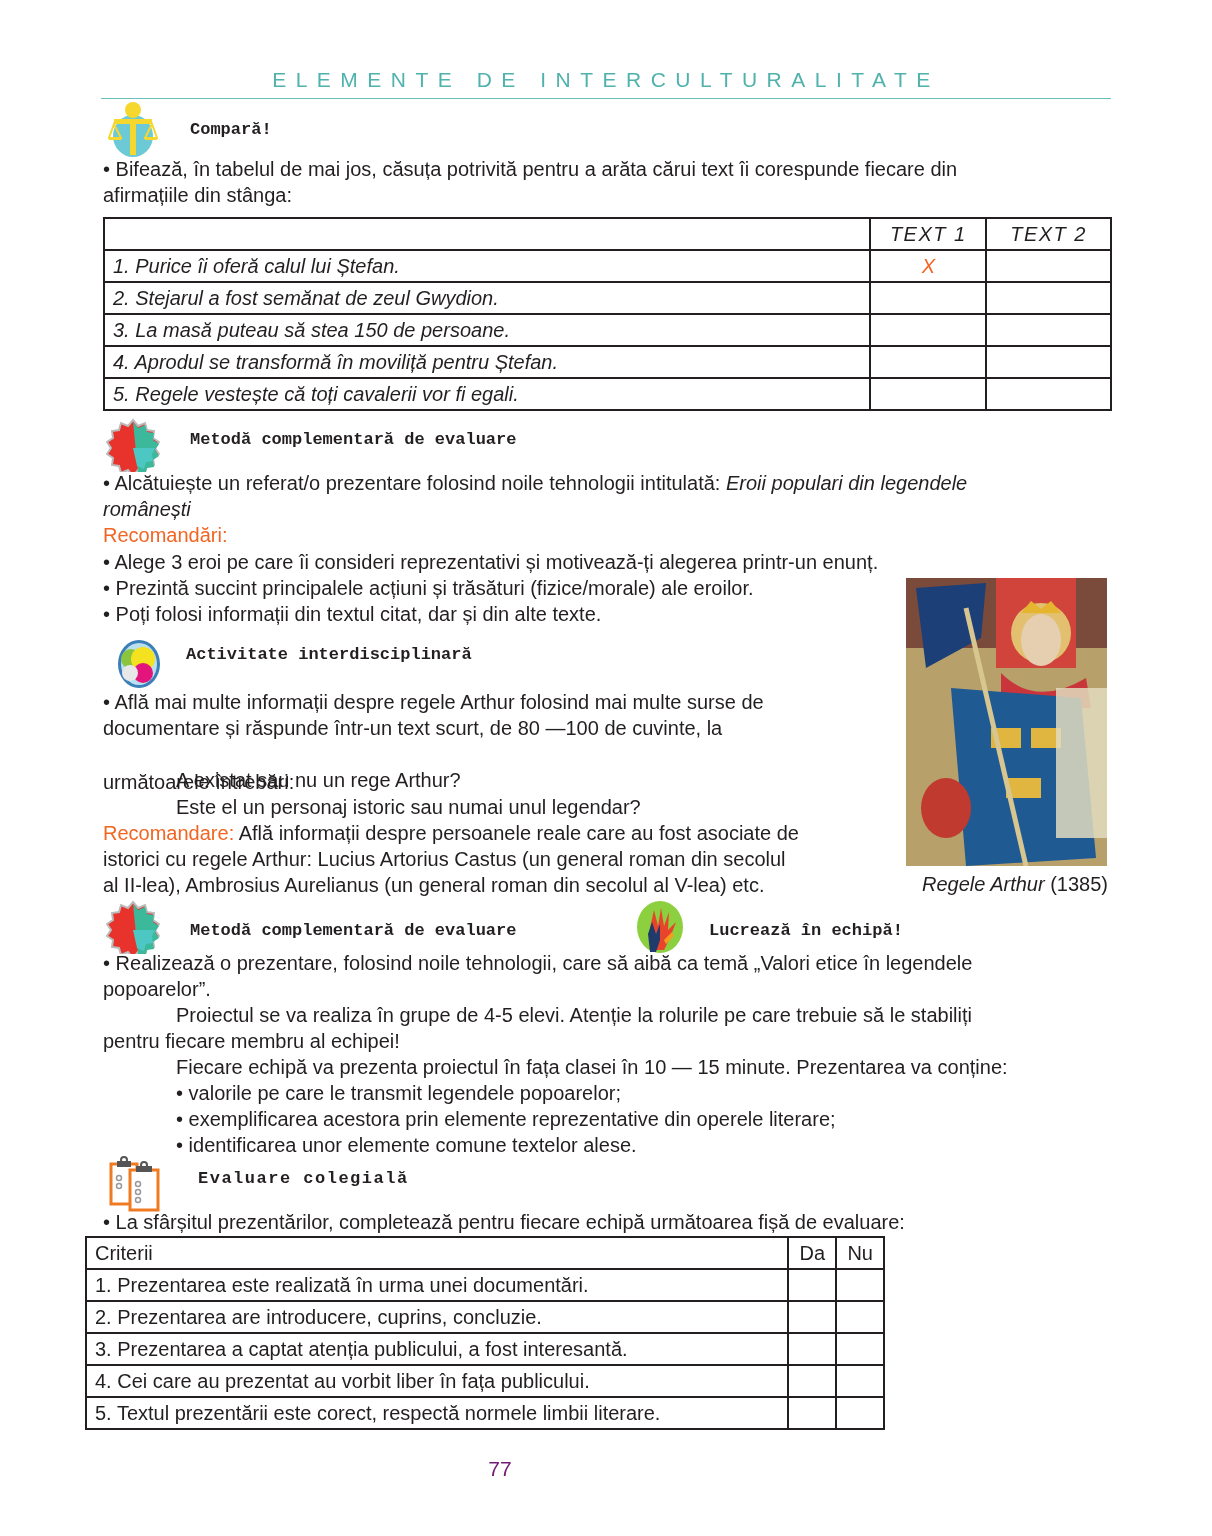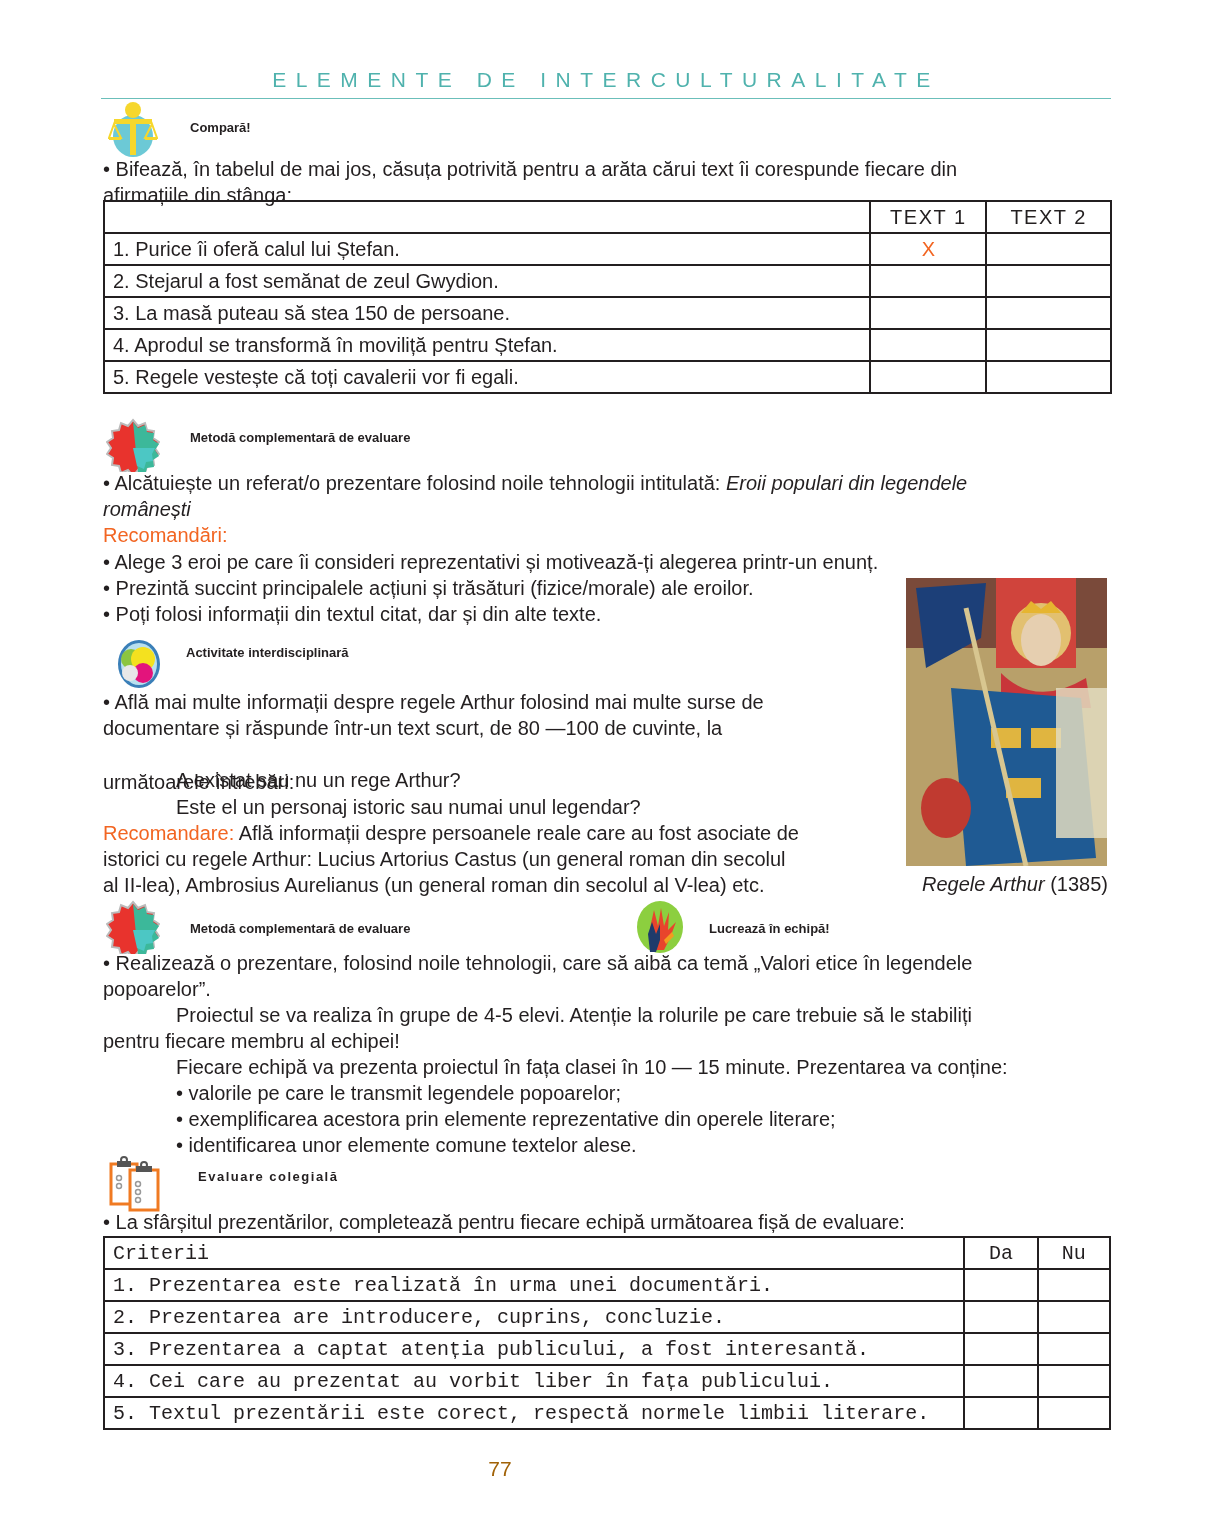--- a/index.html
+++ b/index.html
@@ -3,29 +3,29 @@
 <meta charset="utf-8">
 <style>
   html, body { margin:0; padding:0; background:#fff; }
   body { width:1212px; height:1536px; position:relative; overflow:hidden;
          font-family:"Liberation Sans", sans-serif; color:#231f20; }
   .abs { position:absolute; }
   .header-title { left:0; width:1212px; top:68px; text-align:center; color:#4fb2ad;
          font-size:21px; letter-spacing:9.5px; font-family:Liberation Sans, sans-serif; }
   .header-rule { left:101px; width:1010px; top:98px; height:0; border-top:1.5px solid #6bbfba; }
   .txt { font-size:20px; line-height:26px; white-space:nowrap; }
-  .heading { font-family:Liberation Sans, sans-serif; font-weight:bold; font-size:13px; color:#231f20; }
+  .heading { font-family:Liberation Mono, monospace; font-weight:bold; font-size:17px; color:#231f20; }
   .orange { color:#f26522; }
   .ital { font-style:italic; }
   table.grid { border-collapse:collapse; position:absolute; }
   table.grid td { border:2px solid #231f20; font-size:20px; padding:0 0 0 8px; height:30px; white-space:nowrap; }
   table.grid td.c { text-align:center; padding:0; }
   .icon { position:absolute; }
   .caption { font-size:20px; color:#231f20; }
-  .pagenum { left:0; width:1000px; top:1457px; text-align:center; color:#a16207; font-size:21px; }
+  .pagenum { left:0; width:1000px; top:1457px; text-align:center; color:#701a75; font-size:21px; }
 </style>
 </head>
 <body>
 
 <div class="abs header-title">ELEMENTE DE INTERCULTURALITATE</div>
 <div class="abs header-rule"></div>
 
 <div class="icon" style="left:108px;top:100px;width:50px;height:58px;">
   <svg width="50" height="58" viewBox="0 0 50 58">
     <ellipse cx="25" cy="36" rx="20" ry="21" fill="#6cc9d6"></ellipse>
@@ -35,21 +35,21 @@
     <path d="M6 24 L1 38 L13 38 Z" fill="none" stroke="#f6d72d" stroke-width="2"></path>
     <path d="M44 24 L37 38 L49 38 Z" fill="none" stroke="#f6d72d" stroke-width="2"></path>
     <rect x="1" y="37" width="12" height="3" fill="#f6d72d"></rect>
     <rect x="37" y="37" width="12" height="3" fill="#f6d72d"></rect>
   </svg>
 </div>
 <div class="abs heading" style="left:190px;top:120px;">Compară!</div>
 <div class="abs txt" style="left:103px;top:156px;">• Bifează, în tabelul de mai jos, căsuța potrivită pentru a arăta cărui text îi corespunde fiecare din</div>
 <div class="abs txt" style="left:103px;top:182px;">afirmațiile din stânga:</div>
 
-<table class="grid" style="left:103px;top:200px;width:1009px;">
+<table class="grid" style="left:103px;top:217px;width:1009px;font-style:italic;">
   <colgroup>
       <col style="width:768px">
       <col style="width:116px">
       <col style="width:125px">
     </colgroup>
   <tbody>
       <tr>
     <td></td>
     <td class="c" style="letter-spacing:1.5px">TEXT 1</td>
     <td class="c" style="letter-spacing:1.5px">TEXT 2</td>
@@ -177,21 +177,21 @@
     <circle cx="11" cy="22" r="2.5" fill="none" stroke="#999" stroke-width="1.5"></circle>
     <circle cx="11" cy="30" r="2.5" fill="none" stroke="#999" stroke-width="1.5"></circle>
     <circle cx="30" cy="28" r="2.5" fill="none" stroke="#999" stroke-width="1.5"></circle>
     <circle cx="30" cy="36" r="2.5" fill="none" stroke="#999" stroke-width="1.5"></circle>
     <circle cx="30" cy="44" r="2.5" fill="none" stroke="#999" stroke-width="1.5"></circle>
   </svg>
 </div>
 <div class="abs heading" style="left:198px;top:1169px;letter-spacing:1.5px;">Evaluare  colegială</div>
 <div class="abs txt" style="left:103px;top:1209px;">• La sfârșitul prezentărilor, completează pentru fiecare echipă următoarea fișă de evaluare:</div>
 
-<table class="grid" style="left:103px;top:1236px;width:1008px;font-family:Liberation Mono, monospace;">
+<table class="grid" style="left:85px;top:1236px;width:800px;">
   <colgroup>
       <col style="width:857px">
       <col style="width:73px">
       <col style="width:72px">
     </colgroup>
   <tbody>
       <tr>
     <td>Criterii</td>
     <td class="c">Da</td>
     <td class="c">Nu</td>

